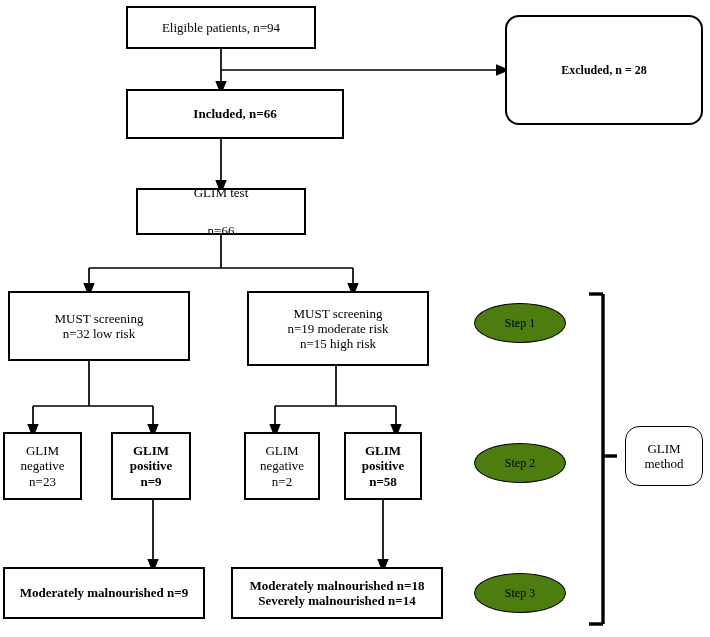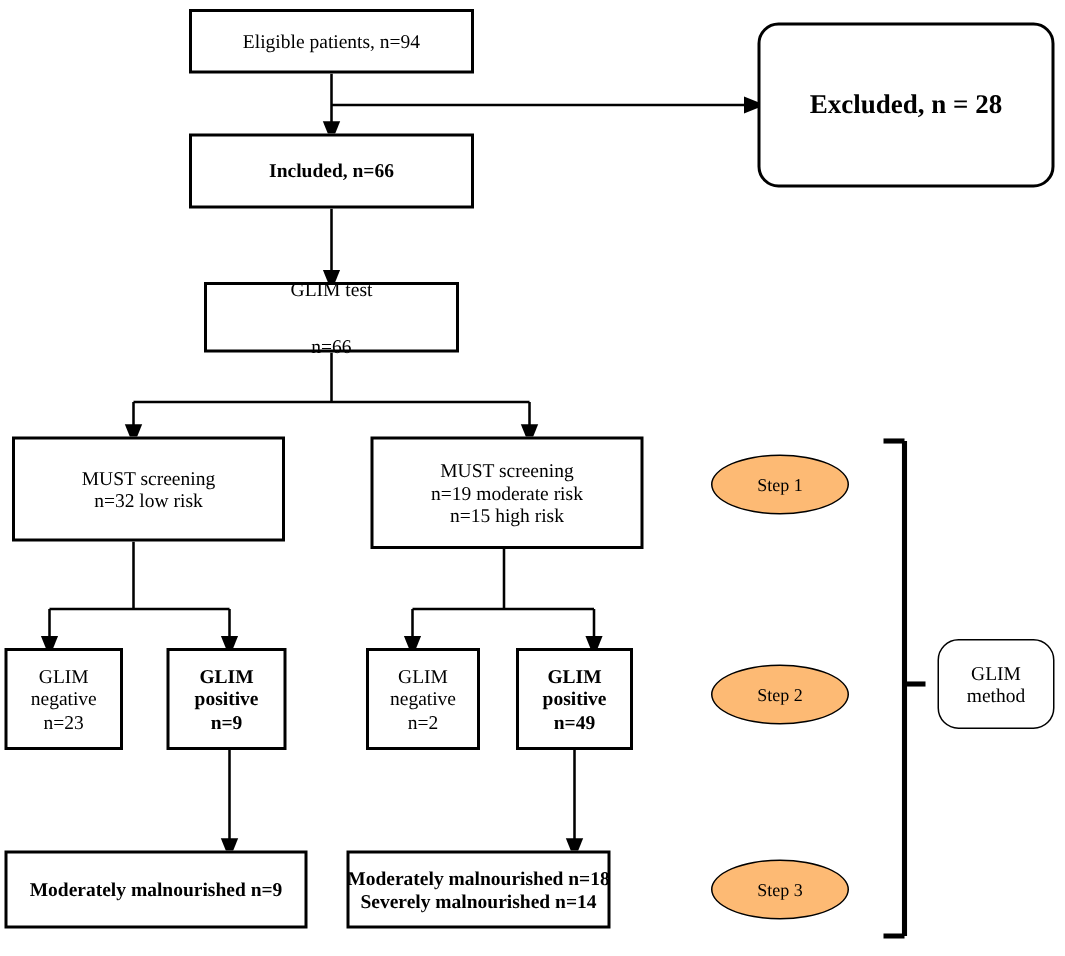--- a/index.html
+++ b/index.html
@@ -38,28 +38,28 @@
     justify-content: center;
     text-align: center;
     line-height: 1.18;
     font-size: 13px;
     padding: 2px 16px;
   }
   .node .ln { display: block; white-space: nowrap; }
   .node .ln.bold { font-weight: bold; }
   .node.rounded { border-radius: 14px; }
   .node.thin { border-width: 1.5px; }
-  .node.excluded { font-size: 18px; line-height: 1.22; padding: 3px 17px; }
+  .node.excluded { font-size: 12px; line-height: 1.22; padding: 3px 17px; }
   .node.excluded .ln { white-space: normal; }
   .ellipse {
     position: absolute;
     box-sizing: border-box;
     border: 1.6px solid #000000;
     border-radius: 50%;
-    background: #fdba74;
+    background: #4d7c0f;
     display: flex;
     align-items: center;
     justify-content: center;
     font-size: 12px;
   }
 </style>
 </head>
 <body>
 
 <div id="canvas">
@@ -106,21 +106,21 @@
   </svg>
 
   <div class="node" style="left:126px; top:6px; width:190px; height:43px;">
     <span class="ln">Eligible patients, n=94</span>
   </div>
 
   <div class="node rounded excluded" style="left:505px; top:15px; width:198px; height:110px;">
     <span class="ln bold">Excluded, n = 28</span>
   </div>
 
-  <div class="node" style="left:126px; top:89px; width:190px; height:50px;">
+  <div class="node" style="left:126px; top:89px; width:218px; height:50px;">
     <span class="ln bold">Included, n=66</span>
   </div>
 
   <div class="node" style="left:136px; top:188px; width:170px; height:47px;gap:22px;">
     <span class="ln">GLIM test</span>
     <span class="ln">n=66</span>
   </div>
 
   <div class="node" style="left:8px; top:291px; width:182px; height:70px;">
     <span class="ln">MUST screening</span>
@@ -147,28 +147,28 @@
 
   <div class="node" style="left:244px; top:432px; width:76px; height:68px;">
     <span class="ln">GLIM</span>
     <span class="ln">negative</span>
     <span class="ln">n=2</span>
   </div>
 
   <div class="node" style="left:344px; top:432px; width:78px; height:68px;">
     <span class="ln bold">GLIM</span>
     <span class="ln bold">positive</span>
-    <span class="ln bold">n=49</span>
+    <span class="ln bold">n=58</span>
   </div>
 
   <div class="node" style="left:3px; top:567px; width:202px; height:52px;">
     <span class="ln bold">Moderately malnourished n=9</span>
   </div>
 
-  <div class="node" style="left:231px; top:567px; width:176px; height:52px;">
+  <div class="node" style="left:231px; top:567px; width:212px; height:52px;">
     <span class="ln bold">Moderately malnourished n=18</span>
     <span class="ln bold">Severely malnourished n=14</span>
   </div>
 
   <div class="node rounded thin" style="left:625px; top:426px; width:78px; height:60px;">
     <span class="ln">GLIM</span>
     <span class="ln">method</span>
   </div>
 
   <div class="ellipse" style="left:474px; top:303px; width:92px; height:40px;">

